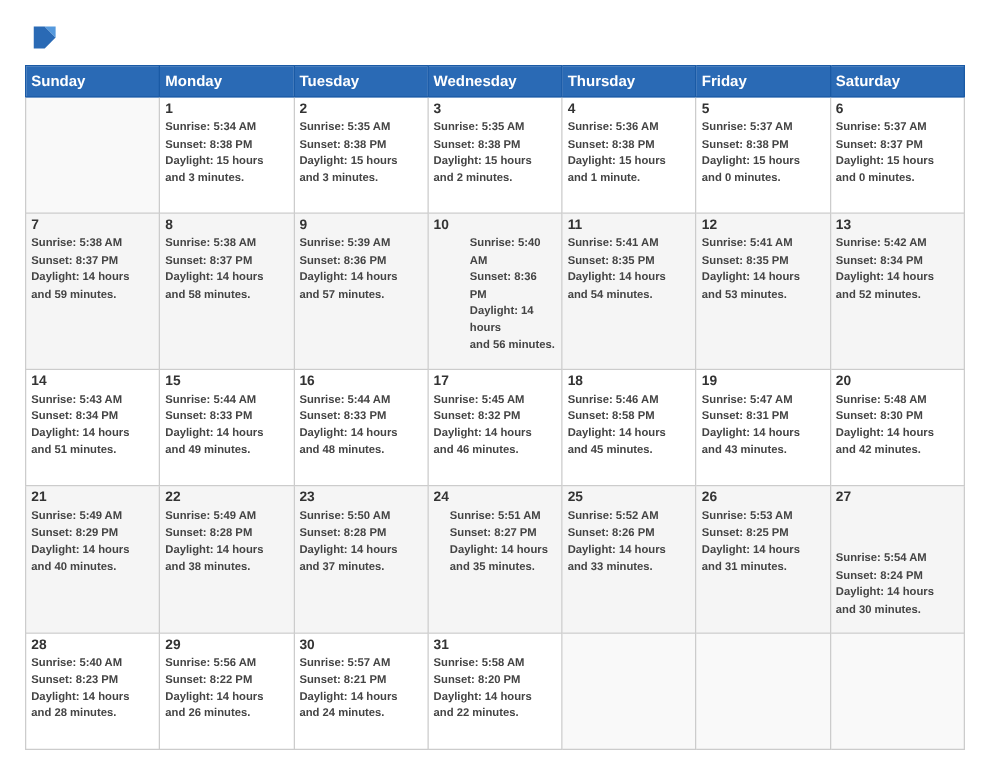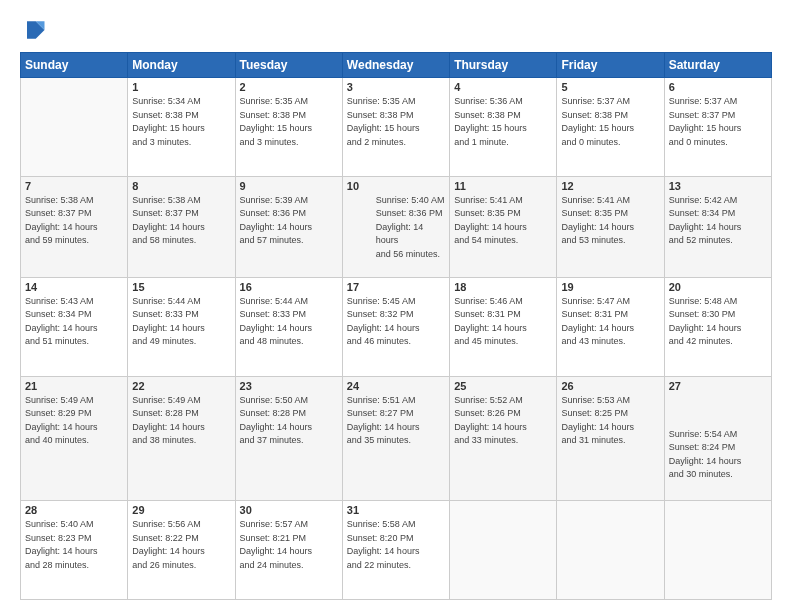--- a/index.html
+++ b/index.html
@@ -98,20 +98,21 @@
       font-size: 11px;
       font-weight: bold;
       color: #333;
       display: block;
       margin-bottom: 2px;
     }
     .day-info {
       font-size: 9px;
       color: #444;
       line-height: 1.5;
+      font-weight: bold;
     }
   </style>
 </head>
 <body>
 
 <div class="page">
   <div class="header">
     <div class="logo">
       <svg class="logo-icon" viewBox="0 0 32 32">
         <polygon points="18,6 28,16 18,26 8,26 8,6" fill="#2a6ab5"></polygon>
@@ -262,21 +263,21 @@
           <td>
             <span class="day-num">17</span>
             <div class="day-info" style="white-space: pre-line;">Sunrise: 5:45 AM
 Sunset: 8:32 PM
 Daylight: 14 hours
 and 46 minutes.</div>
           </td>
           <td>
             <span class="day-num">18</span>
             <div class="day-info" style="white-space: pre-line;">Sunrise: 5:46 AM
-Sunset: 8:31 PM
+Sunset: 8:58 PM
 Daylight: 14 hours
 and 45 minutes.</div>
           </td>
           <td>
             <span class="day-num">19</span>
             <div class="day-info" style="white-space: pre-line;">Sunrise: 5:47 AM
 Sunset: 8:31 PM
 Daylight: 14 hours
 and 43 minutes.</div>
           </td>
@@ -305,21 +306,21 @@
           </td>
           <td>
             <span class="day-num">23</span>
             <div class="day-info" style="white-space: pre-line;">Sunrise: 5:50 AM
 Sunset: 8:28 PM
 Daylight: 14 hours
 and 37 minutes.</div>
           </td>
           <td>
             <span class="day-num">24</span>
-            <div class="day-info" style="white-space: pre-line;">Sunrise: 5:51 AM
+            <div class="day-info" style="white-space: pre-line; margin-left: 13px;">Sunrise: 5:51 AM
 Sunset: 8:27 PM
 Daylight: 14 hours
 and 35 minutes.</div>
           </td>
           <td>
             <span class="day-num">25</span>
             <div class="day-info" style="white-space: pre-line;">Sunrise: 5:52 AM
 Sunset: 8:26 PM
 Daylight: 14 hours
 and 33 minutes.</div>

